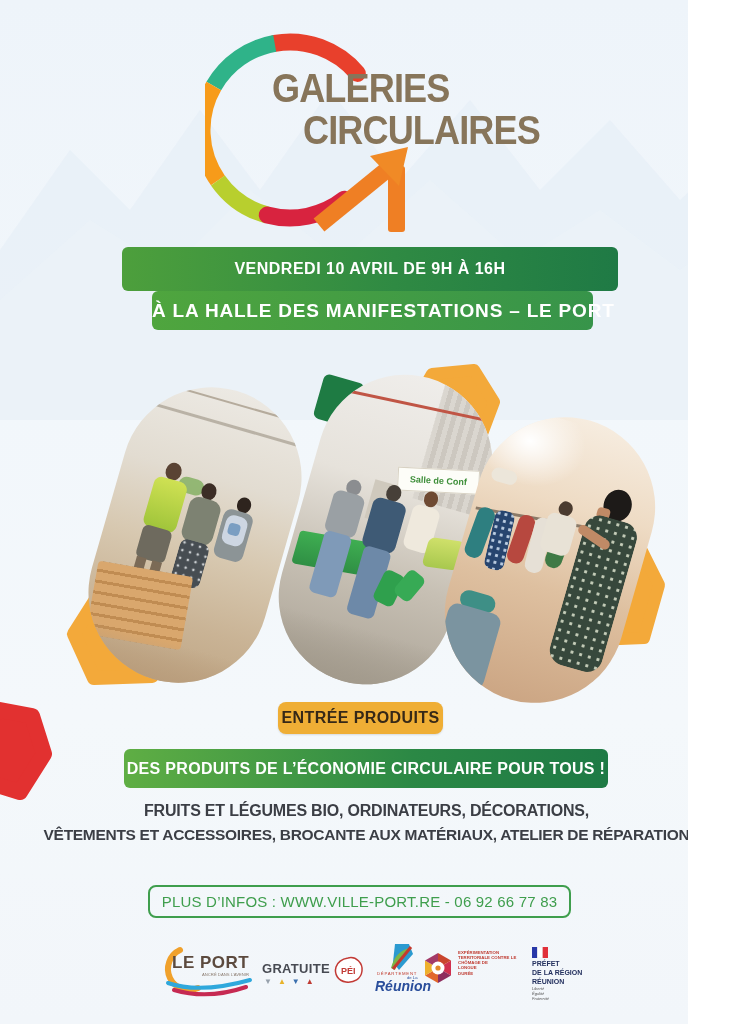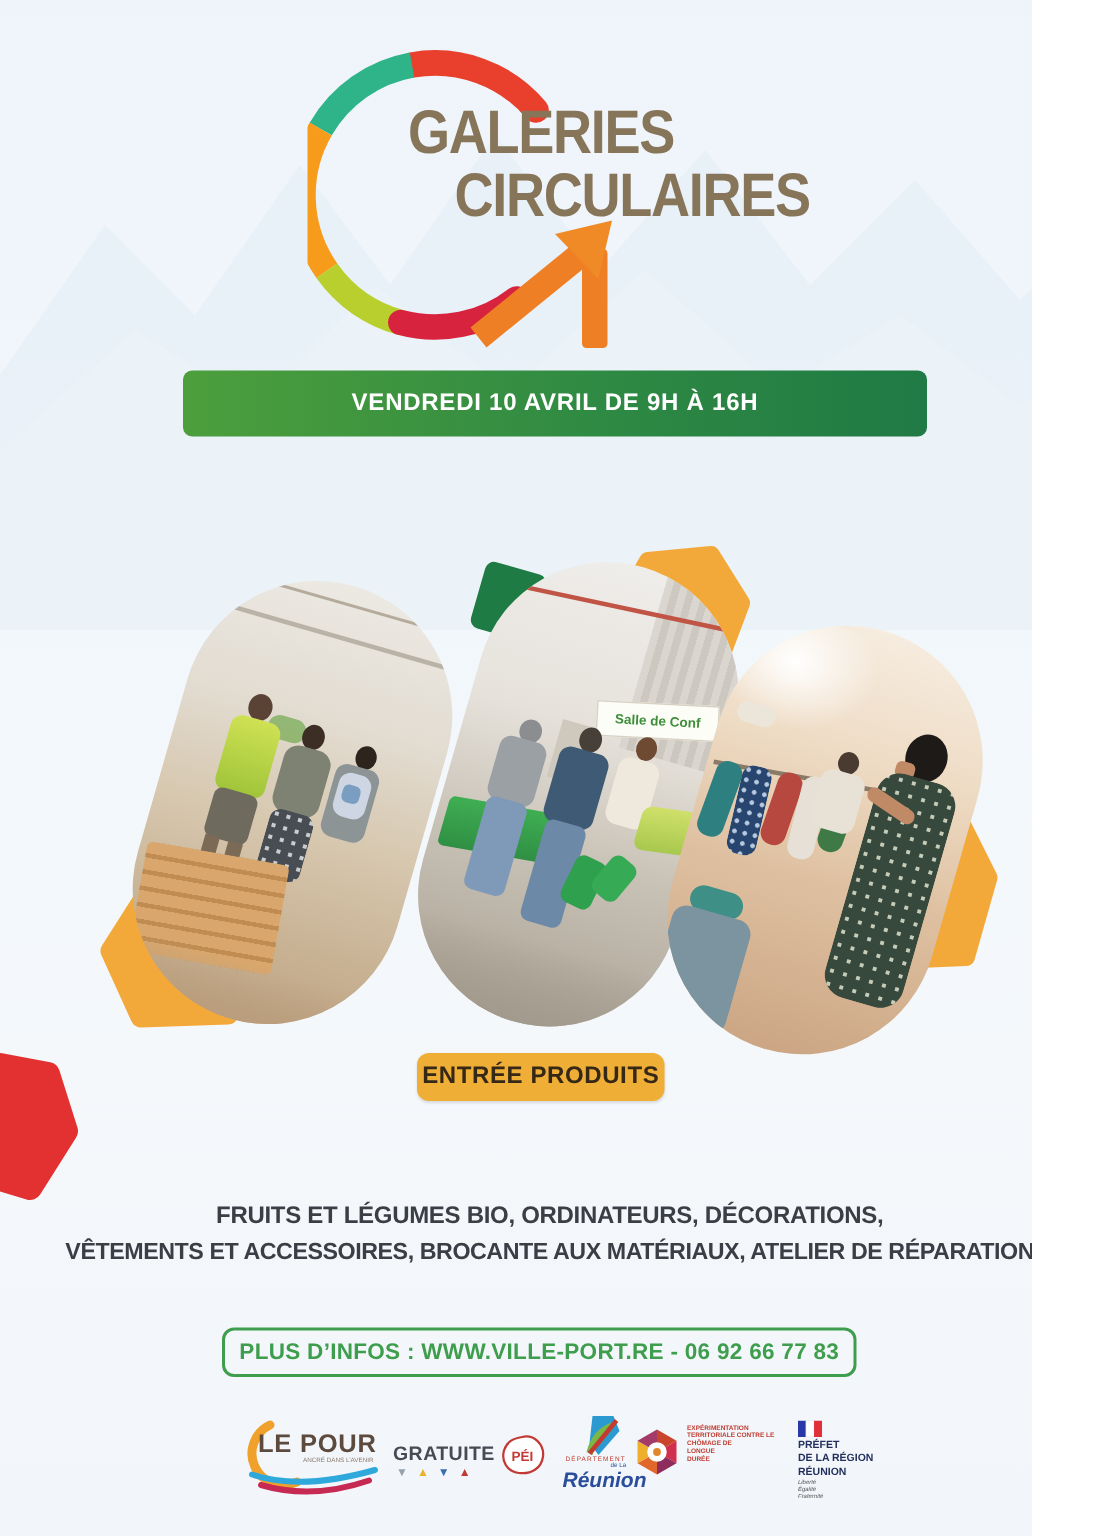--- a/index.html
+++ b/index.html
@@ -19,21 +19,21 @@
     background:linear-gradient(90deg,#4fa53e,#37944a);font-size:19px;font-weight:bold;letter-spacing:.8px;}
   .banner-prod{left:124px;top:749px;width:484px;height:39px;line-height:39px;
     background:linear-gradient(90deg,#5fae44,#2b8845 60%,#1e7a45);font-size:16px;font-weight:bold;letter-spacing:.3px;}
   .badge{position:absolute;left:278px;top:702px;width:165px;height:32px;line-height:32px;
     background:#efae35;border-radius:8px;color:#362817;font-size:16px;font-weight:bold;
     text-align:center;letter-spacing:.4px;z-index:4;box-shadow:0 1px 2px rgba(0,0,0,.12);}
   .desc{position:absolute;left:0;width:733px;text-align:center;color:#3b3e45;font-weight:bold;white-space:nowrap;}
   .desc1{top:802px;font-size:16px;letter-spacing:-.2px;}
   .desc2{top:826px;font-size:15.5px;letter-spacing:-.3px;}
   .info-box{position:absolute;left:148px;top:885px;width:419px;height:29px;border:2px solid #3f9e4d;
-    border-radius:8px;color:#3f9e4d;font-size:15px;font-weight:bold;text-align:center;
+    border-radius:8px;color:#3f9e4d;font-size:15px;font-weight:normal;text-align:center;
     line-height:29px;letter-spacing:.2px;white-space:nowrap;}
   
   .shape{position:absolute;z-index:1;}
   .photo{position:absolute;z-index:2;overflow:hidden;border-radius:999px;}
   .photo .d{position:absolute;}
   .ph1{left:105px;top:385px;width:180px;height:300px;transform:rotate(16deg);
     background:linear-gradient(180deg,#ece9e3 0%,#e2dcd1 30%,#d7c8b0 55%,#c9b395 80%,#bfa685 100%);}
   .ph2{left:298px;top:372px;width:175px;height:315px;transform:rotate(16deg);
     background:linear-gradient(180deg,#efedea 0%,#e6e2db 35%,#c7c0b4 65%,#aba396 100%);}
   .ph3{left:460px;top:415px;width:180px;height:290px;transform:rotate(16deg);
@@ -71,20 +71,23 @@
       <line x1="114" y1="195" x2="184" y2="138" stroke="#ef7f24" stroke-width="17"></line>
       <rect x="183" y="136" width="17" height="66" rx="3" fill="#ef7f24"></rect>
       <polygon points="203,117 165,126 194,156" fill="#f08a26"></polygon>
     </svg>
     <div class="logo-line" style="left:272px;top:68px;">GALERIES</div>
     <div class="logo-line" style="left:303px;top:110px;">CIRCULAIRES</div>
   </div>
 
   <div class="banner banner-date">
     <span>VENDREDI 10 AVRIL DE 9H À 16H</span>
+  </div>
+  <div class="banner banner-loc">
+    <span>À LA HALLE DES MANIFESTATIONS – LE PORT</span>
   </div>
 
   <svg class="shape" style="left:402px;top:364px;" width="100" height="95">
     <polygon points="30,10 72,6 92,38 74,86 26,88 8,48" fill="#f3a93a" stroke="#f3a93a" stroke-width="12" stroke-linejoin="round"></polygon>
   </svg>
   <svg class="shape" style="left:64px;top:578px;" width="120" height="110">
     <polygon points="38,12 92,8 112,44 88,98 30,100 10,56" fill="#f3a93a" stroke="#f3a93a" stroke-width="14" stroke-linejoin="round"></polygon>
   </svg>
   <svg class="shape" style="left:572px;top:543px;" width="95" height="105">
     <polygon points="30,12 70,8 87,42 72,95 24,97 8,52" fill="#f3a93a" stroke="#f3a93a" stroke-width="12" stroke-linejoin="round"></polygon>
@@ -161,35 +164,38 @@
     <div class="d" style="left:114px;top:88px;width:54px;height:155px;background:#37483c;border-radius:16px;
       background-image:radial-gradient(#c5cdb9 1.4px,transparent 1.5px);background-size:9px 9px;"></div>
     <div class="d" style="left:108px;top:106px;width:36px;height:10px;background:#c08a66;border-radius:6px;transform:rotate(18deg);"></div>
     <div class="d" style="left:14px;top:196px;width:36px;height:18px;background:#3e8f86;border-radius:10px;"></div>
     <div class="d" style="left:6px;top:212px;width:54px;height:78px;background:#7b94a0;border-radius:10px;"></div>
   </div>
 
   <div class="badge">
     <span>ENTRÉE PRODUITS</span>
   </div>
+  <div class="banner banner-prod">
+    <span>DES PRODUITS DE L’ÉCONOMIE CIRCULAIRE POUR TOUS !</span>
+  </div>
 
   <div class="desc desc2">VÊTEMENTS ET ACCESSOIRES, BROCANTE AUX MATÉRIAUX, ATELIER DE RÉPARATION</div>
   <div class="desc desc1">FRUITS ET LÉGUMES BIO, ORDINATEURS, DÉCORATIONS,</div>
 
   <div class="info-box">
     <span>PLUS D’INFOS : WWW.VILLE-PORT.RE - 06 92 66 77 83</span>
   </div>
 
   <div class="partner" style="left:150px;top:942px;width:108px;height:58px;">
     <svg width="108" height="58" style="position:absolute;left:0;top:0;">
       <path d="M30,8 A21,21 0 1 0 48,46" fill="none" stroke="#f0a12c" stroke-width="6" stroke-linecap="round"></path>
       <path d="M18,41 Q 50,52 100,38" fill="none" stroke="#2fa8dc" stroke-width="4" stroke-linecap="round"></path>
       <path d="M24,48 Q 58,58 96,45" fill="none" stroke="#c62a52" stroke-width="4" stroke-linecap="round"></path>
     </svg>
-    <div class="abs" style="left:22px;top:11px;font-size:17px;font-weight:bold;color:#5c4a3e;letter-spacing:.5px;white-space:nowrap;">LE POUR</div>
+    <div class="abs" style="left:22px;top:11px;font-size:17px;font-weight:bold;color:#5c4a3e;letter-spacing:.5px;white-space:nowrap;">LE PORT</div>
     <div class="abs tiny" style="left:52px;top:30px;font-size:6px;color:#8a7a6e;transform:scale(.7);white-space:nowrap;">ANCRÉ DANS L’AVENIR</div>
   </div>
 
   <div class="partner" style="left:262px;top:955px;width:108px;height:36px;">
     <span class="abs" style="left:0;top:6px;font-size:13px;font-weight:bold;color:#474a52;letter-spacing:.3px;">GRATUITE</span>
     <svg width="34" height="30" style="position:absolute;left:70px;top:0;">
       <path d="M16,3 C24,1 31,8 30,16 C29,24 22,28 14,27 C6,26 2,19 4,12 C6,6 10,4 16,3 Z" fill="#fff" stroke="#c23a35" stroke-width="1.5"></path>
       <text x="9" y="19" font-size="9" font-weight="bold" fill="#c23a35" font-family="Liberation Sans,sans-serif">PÉI</text>
     </svg>
     <div class="abs" style="left:2px;top:22px;font-size:8px;letter-spacing:6px;">

